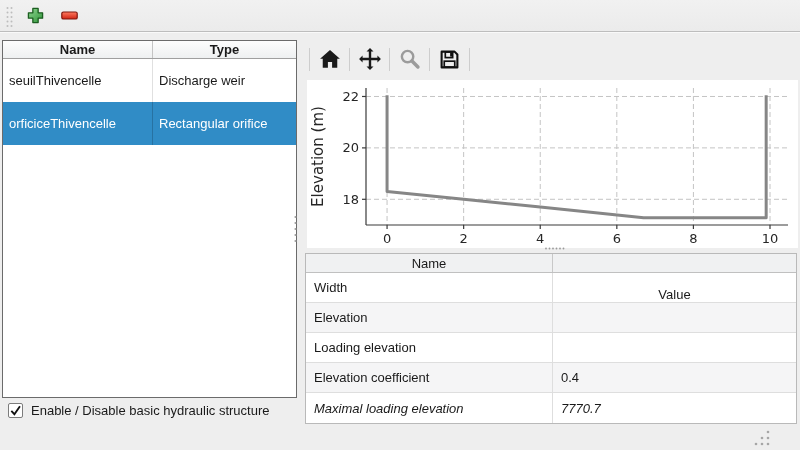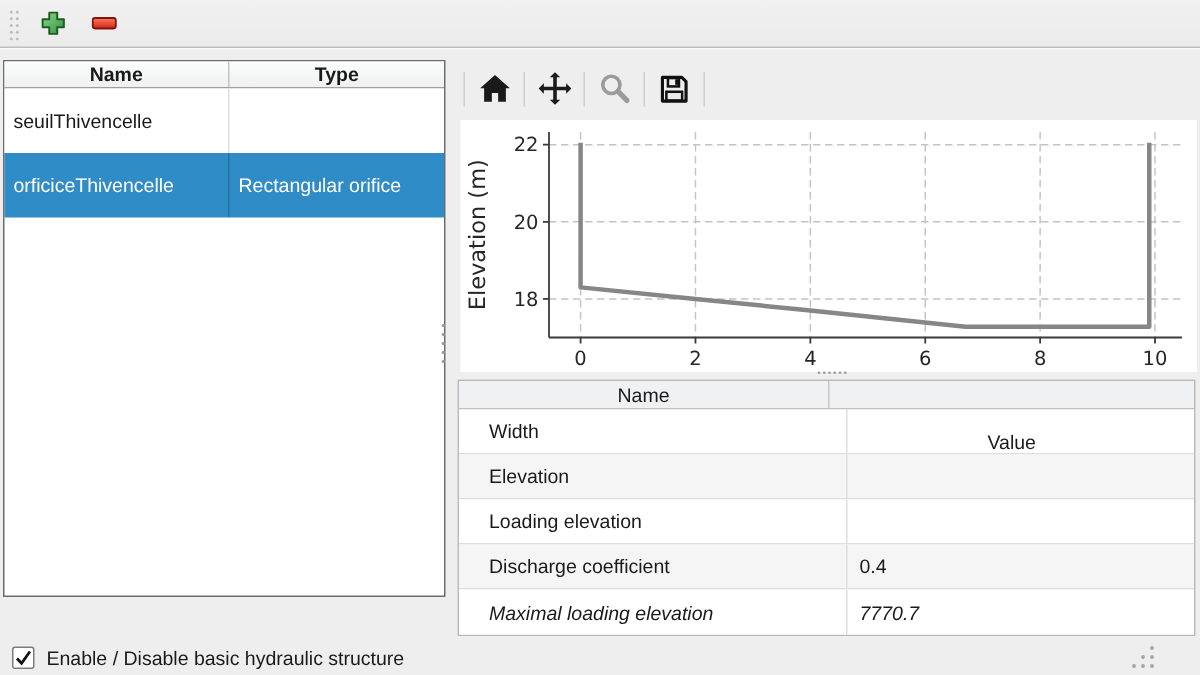--- a/index.html
+++ b/index.html
@@ -36,21 +36,21 @@
   }
   .st-hcell.c-name { width:150px; border-right:1px solid #c4c4c4; }
   .st-hcell.c-type { flex:1; }
   .st-row { display:flex; height:43px; font-size:13px; cursor:pointer; background:#fff; }
   .st-row .st-cell { display:flex; align-items:center; padding-left:6px; overflow:hidden; white-space:nowrap; }
   .st-cell.c-name { width:150px; border-right:1px solid #e0e0e0; }
   .st-cell.c-type { flex:1; }
   .st-row.selected { background:#308cc6; color:#ffffff; }
   .st-row.selected .st-cell.c-name { border-right:1px solid rgba(0,0,0,0.18); }
   
-  .checkbox-row { position:absolute; left:8px; top:403px; display:flex; align-items:flex-end; gap:8px; cursor:pointer;margin-top:28px; }
+  .checkbox-row { position:absolute; left:8px; top:403px; display:flex; align-items:flex-end; gap:8px; cursor:pointer; }
   .checkbox-box {
     width:15px; height:15px; background:#fff; border:1px solid #7c7c7c; border-radius:2px;
     display:flex; align-items:center; justify-content:center;
   }
   .checkbox-box .check { display:none; }
   .checkbox-row.checked .checkbox-box .check { display:block; }
   .checkbox-label { font-size:13px; }
   
   .v-splitter { position:absolute; left:293px; top:214px; cursor:col-resize; }
   .h-splitter { position:absolute; left:544px; top:246px; cursor:row-resize; }
@@ -71,21 +71,21 @@
   
   .properties-table { position:absolute; left:305px; top:253px; width:492px; background:#fff; border:1px solid #b9b9b9; }
   .pt-header { display:flex; height:19px; background:#f0f1f2; border-bottom:1px solid #c0c0c0; font-size:13px; }
   .pt-hcell { display:flex; align-items:center; justify-content:center; cursor:pointer; }
   .pt-hcell.c-pname { width:247px; border-right:1px solid #c8c8c8; }
   .pt-hcell.c-pvalue { flex:1;margin-top:40px; }
   .prop-row { display:flex; height:30px; font-size:13px; border-bottom:1px solid #dedede; background:#fff; }
   .prop-row:nth-child(odd) { background:#f5f5f6; }
   .prop-row:last-child { border-bottom:none;font-style:italic; }
   .prop-cell { display:flex; align-items:center; padding-left:8px; }
-  .prop-cell.c-pname { width:247px; border-right:1px solid #dedede;margin-left:12px; }
+  .prop-cell.c-pname { width:247px; border-right:1px solid #dedede; }
   .prop-cell.c-pvalue { flex:1; }
 </style>
 </head>
 <body>
 
 <div class="top-toolbar">
   <svg class="tb-handle" width="9" height="22">
     <g fill="#bdbdbd">
       <circle cx="2.5" cy="3" r="1"></circle>
         <circle cx="6.5" cy="3" r="1"></circle>
@@ -123,20 +123,21 @@
   </button>
 </div>
 
 <div class="structures-table">
   <div class="st-header">
     <div class="st-hcell c-name">Name</div>
     <div class="st-hcell c-type">Type</div>
   </div>
   <div class="st-row">
     <div class="st-cell c-name">seuilThivencelle</div>
+    <div class="st-cell c-type">Discharge weir</div>
   </div>
   <div class="st-row selected">
     <div class="st-cell c-name">orficiceThivencelle</div>
     <div class="st-cell c-type">Rectangular orifice</div>
   </div>
 </div>
 
 <div class="checkbox-row checked">
   <div class="checkbox-box">
     <svg class="check" width="13" height="13" viewBox="0 0 14 14">
@@ -243,21 +244,21 @@
   <div class="prop-row">
     <div class="prop-cell c-pname">Width</div>
   </div>
   <div class="prop-row">
     <div class="prop-cell c-pname">Elevation</div>
   </div>
   <div class="prop-row">
     <div class="prop-cell c-pname">Loading elevation</div>
   </div>
   <div class="prop-row">
-    <div class="prop-cell c-pname">Discharge coefficient</div>
+    <div class="prop-cell c-pname">Elevation coefficient</div>
     <div class="prop-cell c-pvalue">0.4</div>
   </div>
   <div class="prop-row">
     <div class="prop-cell c-pname">Maximal loading elevation</div>
     <div class="prop-cell c-pvalue">7770.7</div>
   </div>
 </div>
 
 <svg class="resize-grip" width="20" height="20">
   <g fill="#a6a6a6">

